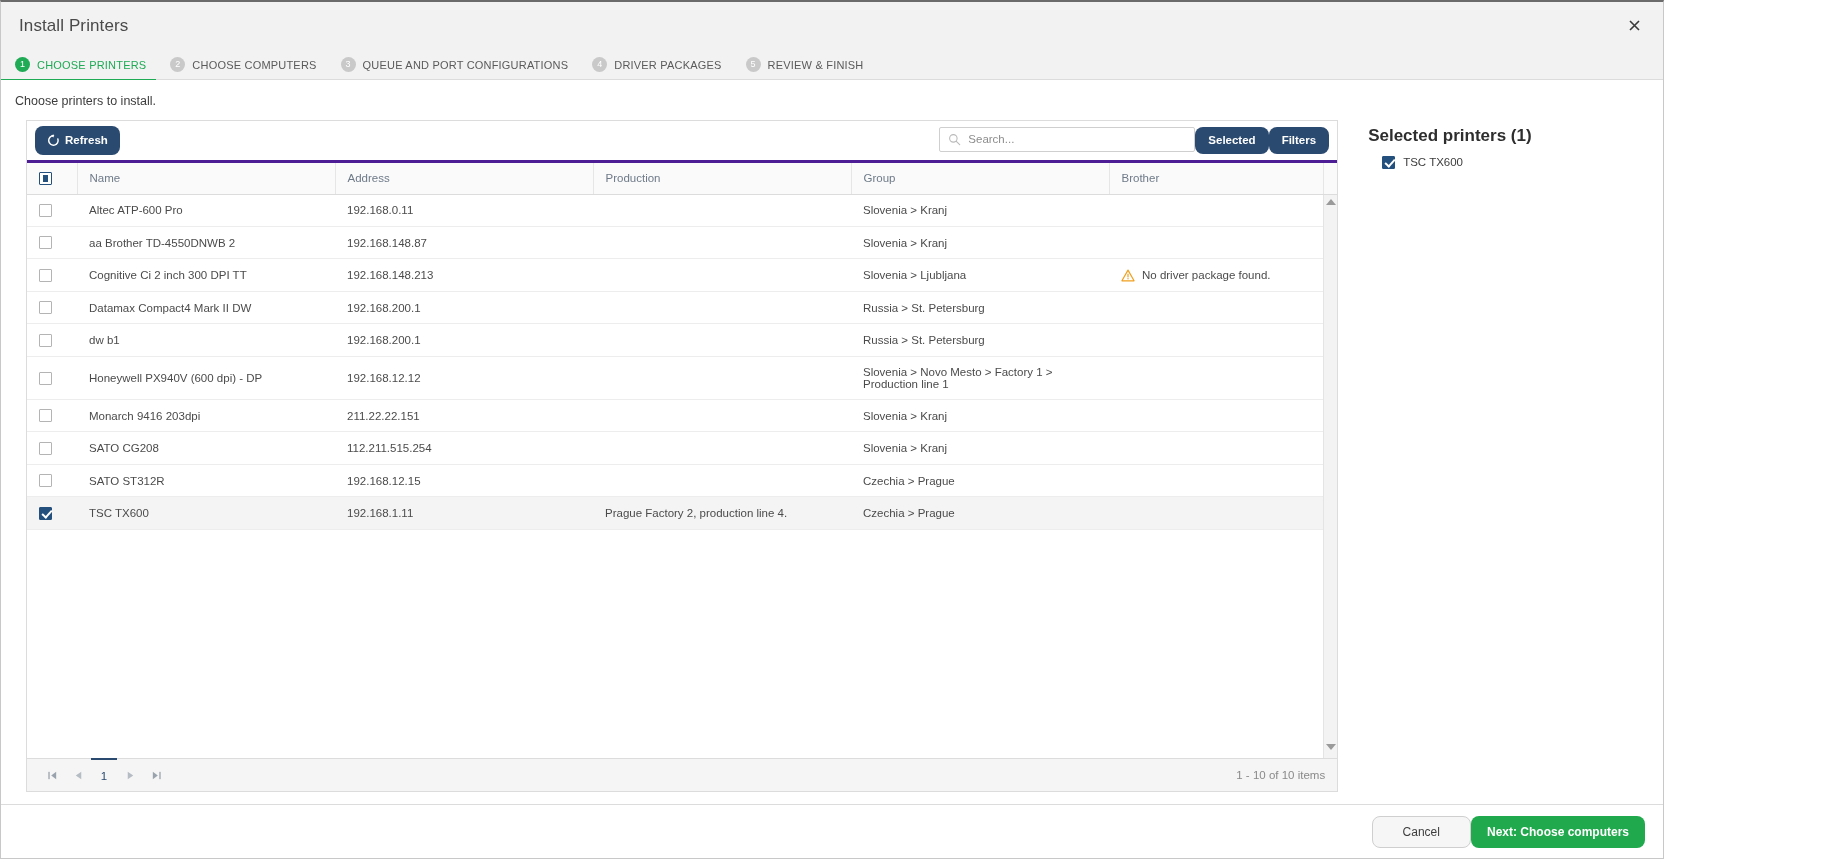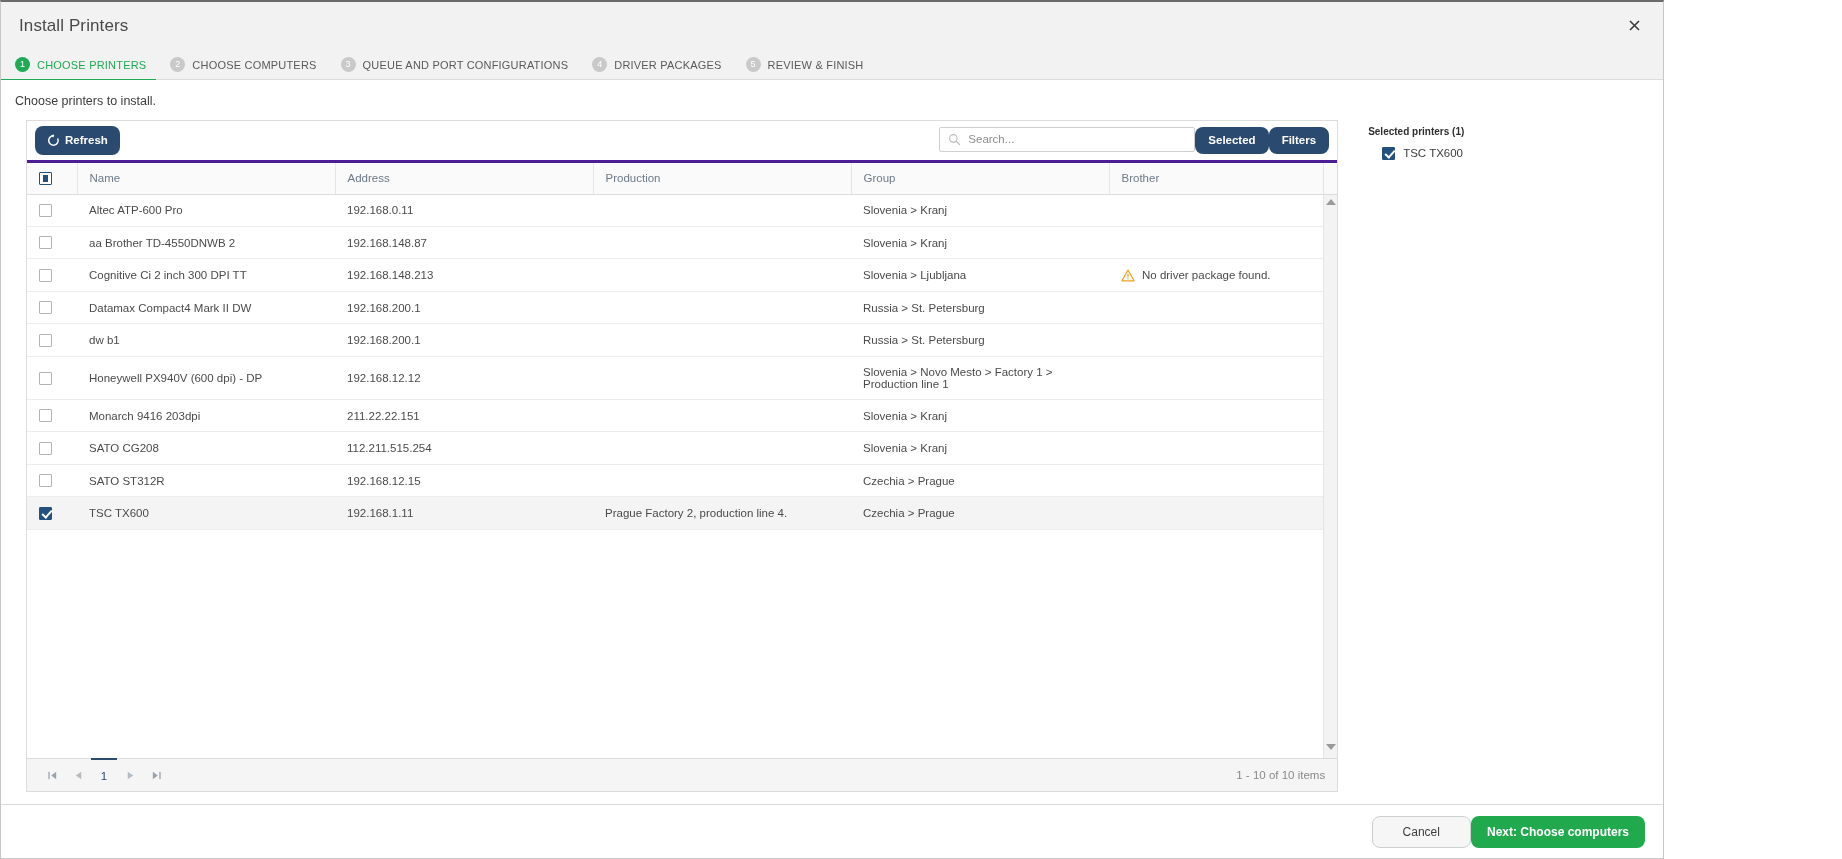--- a/index.html
+++ b/index.html
@@ -316,21 +316,21 @@
     color: #8a8a8a;
   }
 
   
   .selected-panel {
     margin-left: 30px;
     padding-top: 6px;
     width: 300px;
   }
   .sel-title {
-    font-size: 10px;
+    font-size: 17px;
     font-weight: bold;
     color: #2e2e2e;
     margin-bottom: 7px;
   }
   .sel-item {
     display: flex;
     align-items: center;
     gap: 8px;
     padding-left: 14px;
     height: 18px;

